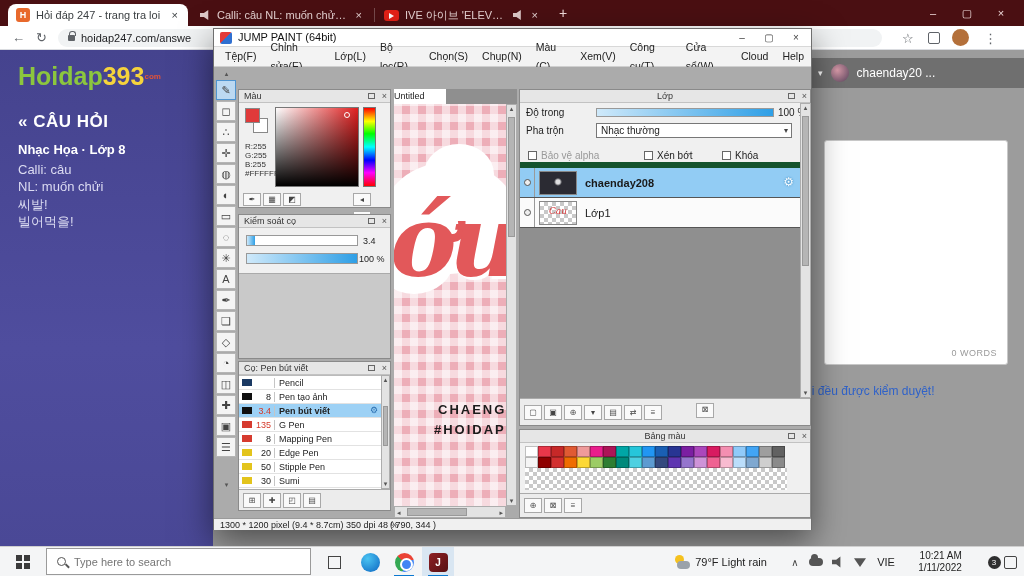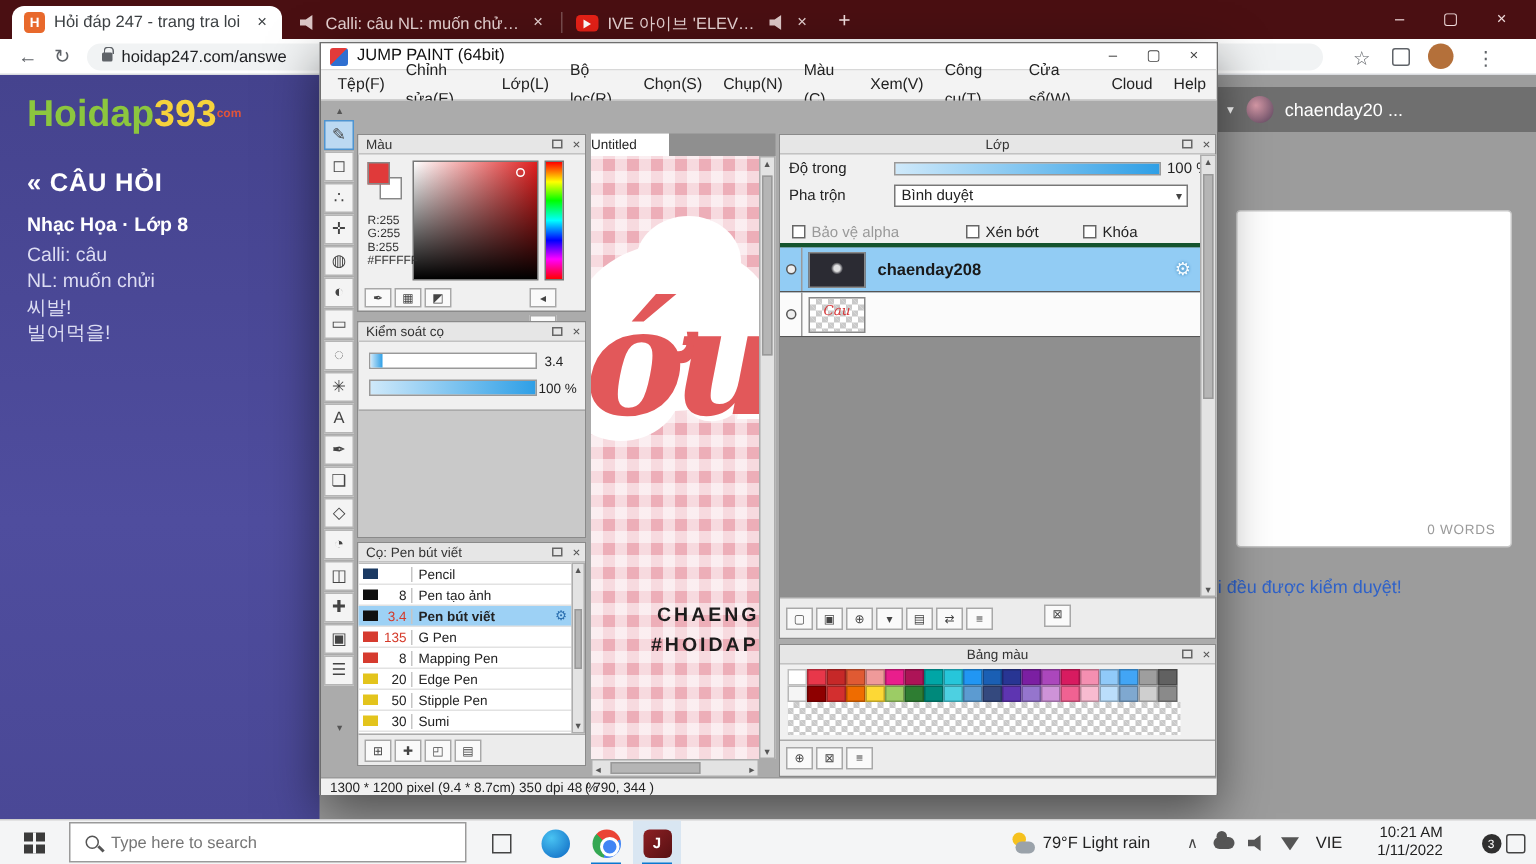--- a/index.html
+++ b/index.html
@@ -392,49 +392,50 @@
       <div class="phead center">
         <span>Lớp</span>
         <span class="pfx"></span>
         <span class="pcx">×</span>
       </div>
       <span class="r cblabel" style="left:6px;top:17px">Độ trong</span>
       <div class="r bluebar" style="left:76px;top:18px;width:178px;height:9px"></div>
       <span class="r cblabel" style="left:258px;top:17px">100 %</span>
       <span class="r cblabel" style="left:6px;top:35px">Pha trộn</span>
       <div class="r ddl" style="left:76px;top:33px;width:196px;height:15px">
-        <span>Bình duyệt</span>
+        <span>Nhạc thường</span>
         <span class="caret">▾</span>
       </div>
       <div class="r" style="left:8px;top:55px">
         <span class="cb"></span><span class="cblabel dim">Bảo vệ alpha</span>
       </div>
       <div class="r" style="left:124px;top:55px">
         <span class="cb"></span><span class="cblabel">Xén bớt</span>
       </div>
       <div class="r" style="left:202px;top:55px">
         <span class="cb"></span><span class="cblabel">Khóa</span>
       </div>
 
-      <div class="r" style="left:0;top:72px;width:280px;height:236px;background:#8f8f8f;border-top:3px solid #14532d">
+      <div class="r" style="left:0;top:72px;width:280px;height:236px;background:#8f8f8f;border-top:6px solid #14532d">
         <div class="lrow sel" style="top:0">
           <span class="leye">
               <span class="ldot"></span>
             </span>
           <span class="lthumb dark"></span>
           <span class="lname">chaenday208</span>
           <span class="lgear">⚙</span>
         </div>
         <div class="lrow" style="top:30px">
           <span class="leye">
               <span class="ldot"></span>
             </span>
           <span class="lthumb checker">
               <span class="cau">Cau</span>
             </span>
+          <span class="lname">Lớp1</span>
         </div>
       </div>
       <div class="r vscroll" style="left:280px;top:13px;width:11px;height:295px">
         <div class="scrollarrow">▴</div>
         <div class="thumbbar" style="left:1px;top:12px;width:7px;height:150px"></div>
         <div class="scrollarrow r" style="bottom:0;left:0;right:0">▾</div>
       </div>
       <div class="r ptoolbar" style="left:0;top:308px;width:290px;height:27px">
           <div class="mini-btn">▢</div>
           <div class="mini-btn">▣</div>

